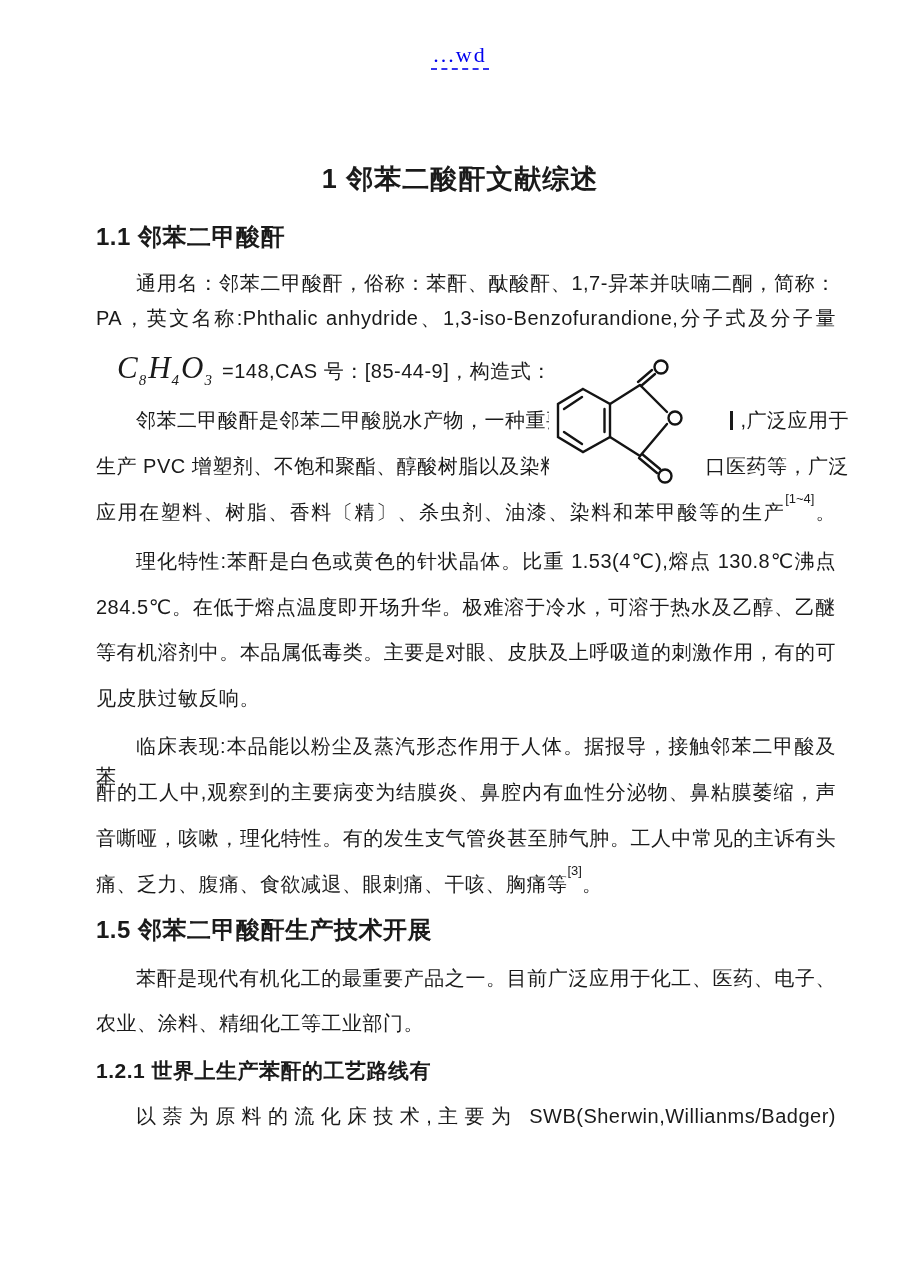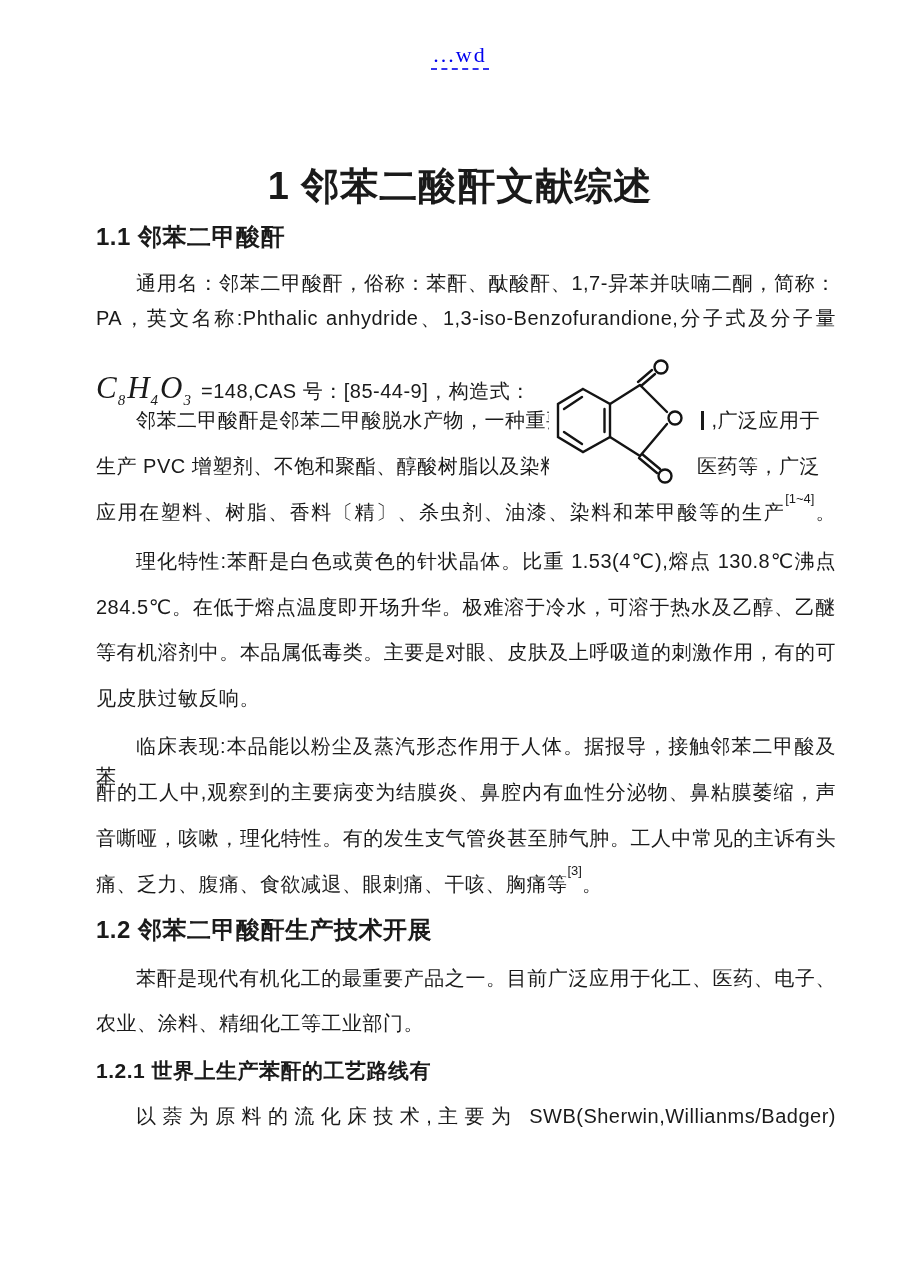--- a/index.html
+++ b/index.html
@@ -9,51 +9,51 @@
     overflow:hidden;
   }
   .linkrow{position:absolute;top:42px;left:0;width:920px;text-align:center;}
   .wdlink{
     font-family:"Liberation Serif","DejaVu Serif",serif;
     color:#0000ee;font-size:22px;letter-spacing:2px;text-decoration:none;
     border-bottom:2px dashed #3333ee;padding:0 2px 1px 2px;cursor:pointer;text-align:right;
   }
   .title{
     position:absolute;top:161px;left:0;width:920px;text-align:center;
-    font-size:38px;font-weight:600;letter-spacing:1px;
+    font-size:27px;font-weight:600;letter-spacing:1px;
   }
   .h2{
     position:absolute;left:96px;width:740px;
     font-size:24px;font-weight:600;letter-spacing:0.5px;line-height:32px;
   }
   .h3{
     position:absolute;left:96px;width:740px;
     font-size:21px;font-weight:700;letter-spacing:0.5px;line-height:30px;
   }
   .line{
     position:absolute;left:96px;width:740px;
     font-size:20px;line-height:30px;letter-spacing:0.5px;
   }
   .jline{text-align:justify;text-align-last:justify;}
   .ind{text-indent:40px;}
   .seg{
     position:absolute;font-size:20px;line-height:30px;letter-spacing:0.5px;
     white-space:nowrap;z-index:1;
   }
   .seg.sleft{left:96px;}
-  .seg.sright{right:100px;padding-left:20px;}
+  .seg.sright{right:71px;padding-left:20px;}
   .seg.pind{padding-left:40px;}
   .stub{
     display:inline-block;width:3px;height:19px;background:#1a1a1a;
     margin-right:7px;vertical-align:-3px;
   }
   .ref{
     font-size:13px;line-height:0;position:relative;top:-8px;letter-spacing:0;
   }
-  .formula-line{top:361px;height:42px;line-height:54px;}
+  .formula-line{top:348px;height:42px;line-height:40px;margin-left:21px;}
   .fvar{
     font-family:"Liberation Serif","DejaVu Serif",serif;font-style:italic;
     font-size:31px;letter-spacing:1px;
   }
   .fsub{
     font-family:"Liberation Serif","DejaVu Serif",serif;font-style:italic;
     font-size:15px;vertical-align:-7px;letter-spacing:0;margin-right:2px;
   }
   .frest{font-size:20px;margin-left:8px;letter-spacing:0.5px;}
   .structure{
@@ -117,20 +117,20 @@
 <div class="line jline ind" style="top:546px">理化特性:苯酐是白色或黄色的针状晶体。比重 1.53(4℃),熔点 130.8℃沸点</div>
 <div class="line jline" style="top:592px">284.5℃。在低于熔点温度即开场升华。极难溶于冷水，可溶于热水及乙醇、乙醚</div>
 <div class="line jline" style="top:637px">等有机溶剂中。本品属低毒类。主要是对眼、皮肤及上呼吸道的刺激作用，有的可</div>
 <div class="line" style="top:683px">见皮肤过敏反响。</div>
 
 <div class="line jline ind" style="top:731px">临床表现:本品能以粉尘及蒸汽形态作用于人体。据报导，接触邻苯二甲酸及苯</div>
 <div class="line jline" style="top:777px">酐的工人中,观察到的主要病变为结膜炎、鼻腔内有血性分泌物、鼻粘膜萎缩，声</div>
 <div class="line jline" style="top:823px">音嘶哑，咳嗽，理化特性。有的发生支气管炎甚至肺气肿。工人中常见的主诉有头</div>
 <div class="line" style="top:869px"><span>痛、乏力、腹痛、食欲减退、眼刺痛、干咳、胸痛等</span><sup class="ref">[3]</sup><span>。</span></div>
 
-<div class="h2" style="top:914px">1.2 邻苯二甲酸酐生产技术开展</div>
+<div class="h2" style="top:914px">1.5 邻苯二甲酸酐生产技术开展</div>
 
 <div class="line jline ind" style="top:963px">苯酐是现代有机化工的最重要产品之一。目前广泛应用于化工、医药、电子、</div>
 <div class="line" style="top:1008px">农业、涂料、精细化工等工业部门。</div>
 
 <div class="h3" style="top:1056px">1.2.1 世界上生产苯酐的工艺路线有</div>
 
 <div class="line jline ind" style="top:1101px">以萘为原料的流化床技术,主要为 SWB(Sherwin,Willianms/Badger)</div>
 
 </body></html>

